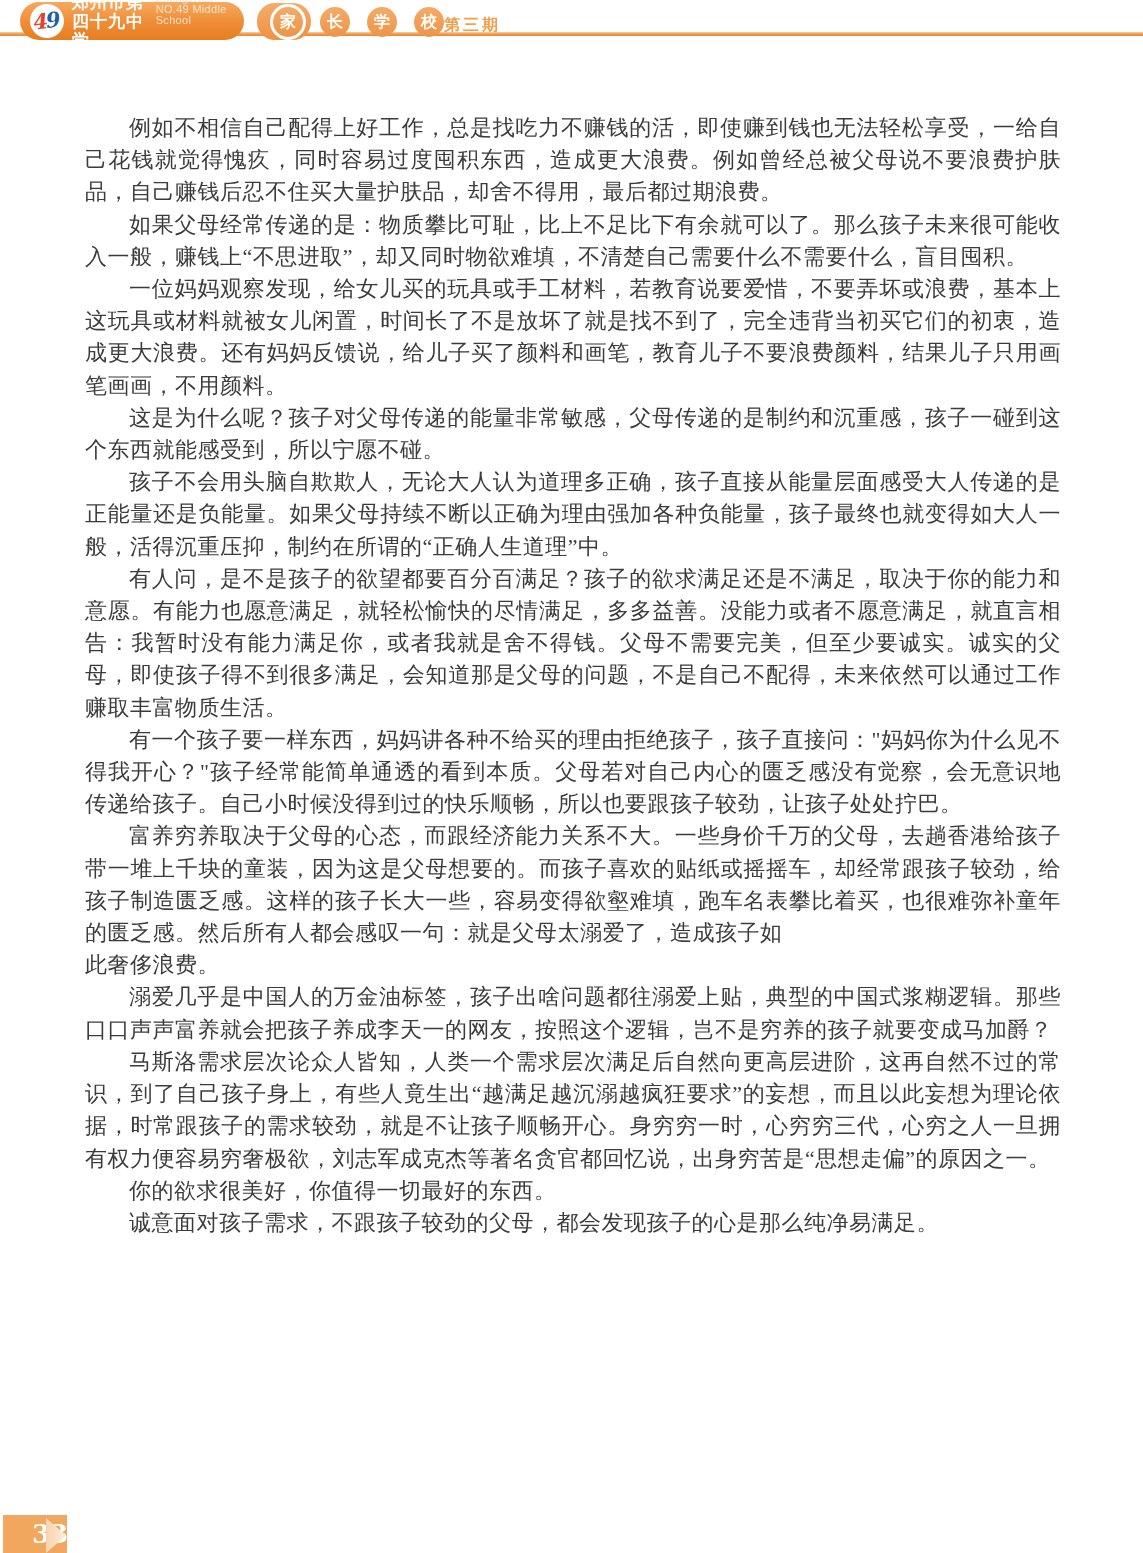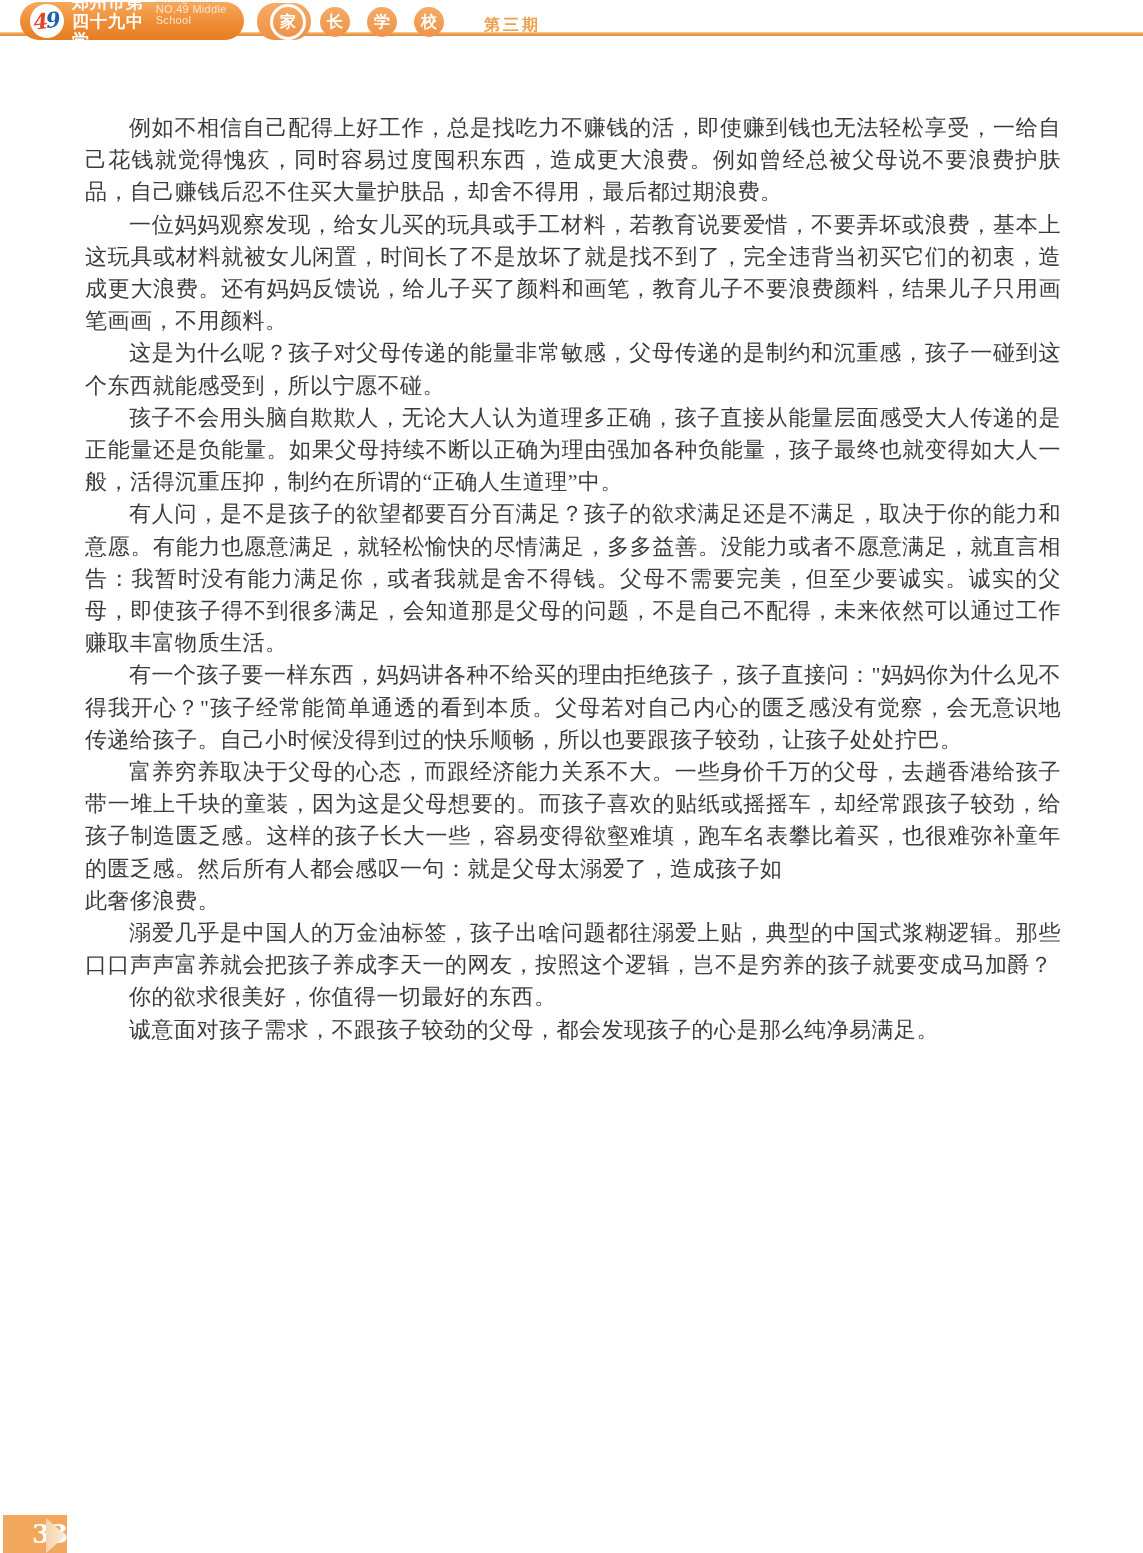--- a/index.html
+++ b/index.html
@@ -26,21 +26,21 @@
   .badge-cap{position:absolute;left:257px;top:3px;width:54px;height:37px;border-radius:18px;
              background:linear-gradient(180deg,#F5AC69 0%,#EE9143 100%);z-index:2;}
   .badge-ring{position:absolute;left:270px;top:4px;width:36px;height:36px;border-radius:50%;
               background:#ffffff;z-index:3;}
   .badges{position:absolute;left:273px;top:7px;display:flex;gap:17px;z-index:4;}
   .badge{width:30px;height:30px;border-radius:50%;
          background:linear-gradient(180deg,#F4AB68 0%,#EE9448 100%);
          color:#ffffff;font-weight:bold;font-size:16px;line-height:30px;text-align:center;
          font-family:"Liberation Serif","DejaVu Serif",serif;}
   .issue{position:absolute;left:444px;top:15px;color:#F0A04C;font-weight:bold;font-size:16px;
-         letter-spacing:3px;z-index:4;font-family:"Liberation Sans","DejaVu Sans",sans-serif;padding-left:40px;}
+         letter-spacing:3px;z-index:4;font-family:"Liberation Sans","DejaVu Sans",sans-serif;}
 
   
   .content{position:absolute;left:85px;top:112px;width:976px;z-index:1;}
   .content p{margin:0;padding:0;font-size:22px;line-height:32.2px;color:#3b3b3b;
              text-align:justify;text-indent:2em;letter-spacing:0.5px;
              font-family:"Liberation Serif","DejaVu Serif",serif;}
   .content p.no-indent{text-indent:0;}
 
   
   .page-num{position:absolute;left:3px;top:1515px;width:35px;height:38px;background:#F2A75F;
@@ -73,28 +73,30 @@
   <div class="badges" id="badges">
       <div class="badge">家</div>
       <div class="badge">长</div>
       <div class="badge">学</div>
       <div class="badge">校</div>
     </div>
   <div class="issue">第三期</div>
 
   <div class="content" id="article">
       <p>例如不相信自己配得上好工作，总是找吃力不赚钱的活，即使赚到钱也无法轻松享受，一给自己花钱就觉得愧疚，同时容易过度囤积东西，造成更大浪费。例如曾经总被父母说不要浪费护肤品，自己赚钱后忍不住买大量护肤品，却舍不得用，最后都过期浪费。</p>
+      <p>如果父母经常传递的是：物质攀比可耻，比上不足比下有余就可以了。那么孩子未来很可能收入一般，赚钱上“不思进取”，却又同时物欲难填，不清楚自己需要什么不需要什么，盲目囤积。</p>
       <p>一位妈妈观察发现，给女儿买的玩具或手工材料，若教育说要爱惜，不要弄坏或浪费，基本上这玩具或材料就被女儿闲置，时间长了不是放坏了就是找不到了，完全违背当初买它们的初衷，造成更大浪费。还有妈妈反馈说，给儿子买了颜料和画笔，教育儿子不要浪费颜料，结果儿子只用画笔画画，不用颜料。</p>
       <p>这是为什么呢？孩子对父母传递的能量非常敏感，父母传递的是制约和沉重感，孩子一碰到这个东西就能感受到，所以宁愿不碰。</p>
       <p>孩子不会用头脑自欺欺人，无论大人认为道理多正确，孩子直接从能量层面感受大人传递的是正能量还是负能量。如果父母持续不断以正确为理由强加各种负能量，孩子最终也就变得如大人一般，活得沉重压抑，制约在所谓的“正确人生道理”中。</p>
       <p>有人问，是不是孩子的欲望都要百分百满足？孩子的欲求满足还是不满足，取决于你的能力和意愿。有能力也愿意满足，就轻松愉快的尽情满足，多多益善。没能力或者不愿意满足，就直言相告：我暂时没有能力满足你，或者我就是舍不得钱。父母不需要完美，但至少要诚实。诚实的父母，即使孩子得不到很多满足，会知道那是父母的问题，不是自己不配得，未来依然可以通过工作赚取丰富物质生活。</p>
       <p>有一个孩子要一样东西，妈妈讲各种不给买的理由拒绝孩子，孩子直接问："妈妈你为什么见不得我开心？"孩子经常能简单通透的看到本质。父母若对自己内心的匮乏感没有觉察，会无意识地传递给孩子。自己小时候没得到过的快乐顺畅，所以也要跟孩子较劲，让孩子处处拧巴。</p>
       <p>富养穷养取决于父母的心态，而跟经济能力关系不大。一些身价千万的父母，去趟香港给孩子带一堆上千块的童装，因为这是父母想要的。而孩子喜欢的贴纸或摇摇车，却经常跟孩子较劲，给孩子制造匮乏感。这样的孩子长大一些，容易变得欲壑难填，跑车名表攀比着买，也很难弥补童年的匮乏感。然后所有人都会感叹一句：就是父母太溺爱了，造成孩子如</p>
       <p class="no-indent">此奢侈浪费。</p>
       <p>溺爱几乎是中国人的万金油标签，孩子出啥问题都往溺爱上贴，典型的中国式浆糊逻辑。那些口口声声富养就会把孩子养成李天一的网友，按照这个逻辑，岂不是穷养的孩子就要变成马加爵？</p>
+      <p>马斯洛需求层次论众人皆知，人类一个需求层次满足后自然向更高层进阶，这再自然不过的常识，到了自己孩子身上，有些人竟生出“越满足越沉溺越疯狂要求”的妄想，而且以此妄想为理论依据，时常跟孩子的需求较劲，就是不让孩子顺畅开心。身穷穷一时，心穷穷三代，心穷之人一旦拥有权力便容易穷奢极欲，刘志军成克杰等著名贪官都回忆说，出身穷苦是“思想走偏”的原因之一。</p>
       <p>你的欲求很美好，你值得一切最好的东西。</p>
       <p>诚意面对孩子需求，不跟孩子较劲的父母，都会发现孩子的心是那么纯净易满足。</p>
     </div>
 
   <div class="page-num">33</div>
   <div class="page-arrow"></div>
 
 </div>
 
 </body></html>

